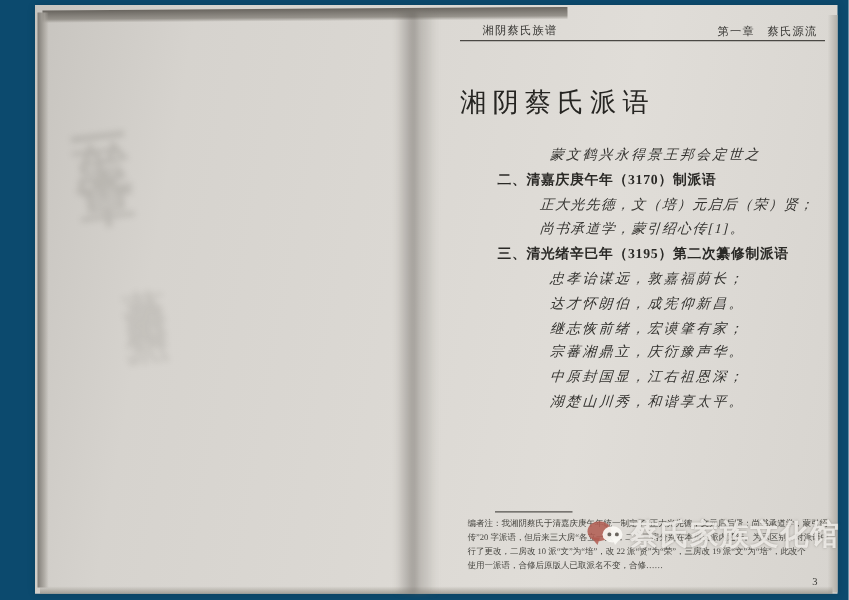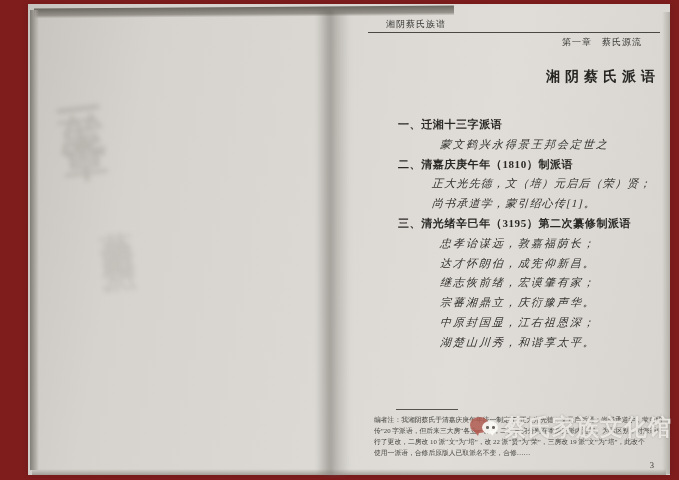--- a/index.html
+++ b/index.html
@@ -1,16 +1,16 @@
 <!DOCTYPE html>
 <html><head>
 <meta charset="utf-8">
 <style>
   html,body{margin:0;padding:0;background:#fff;}
-  .stage{position:relative;width:679px;height:480px;background:#7f1d1d;overflow:hidden;
+  .stage{position:relative;width:679px;height:480px;background:#0c4a6e;overflow:hidden;
          font-family:"Liberation Serif","DejaVu Serif",serif;}
   
   .photo{position:absolute;left:28px;top:4px;width:642px;height:471px;
          background:linear-gradient(100deg,#c7c4bf 0%,#d6d3ce 18%,#dbd8d3 45%,#e0ddd8 68%,#d7d4cf 100%);
          box-shadow:0 0 6px rgba(0,0,0,.15);}
   .edge-top{position:absolute;left:6px;top:3px;width:420px;height:10px;
             background:linear-gradient(180deg,#57534d 0%,#8a867f 70%,transparent 100%);
             transform:rotate(-.4deg);opacity:.85;}
   .edge-left{position:absolute;left:2px;top:6px;width:9px;height:460px;
              background:linear-gradient(90deg,#6e6a64,#a7a39c 60%,transparent);opacity:.8;}
@@ -25,24 +25,24 @@
   
   .ghost{position:absolute;color:#5f5c55;writing-mode:vertical-rl;
          transform:scaleX(-1) rotate(7deg);filter:blur(2.6px);opacity:.20;
          font-weight:bold;pointer-events:none;}
   .ghost1{left:30px;top:72px;font-size:46px;letter-spacing:10px;height:250px;}
   .ghost2{left:70px;top:200px;font-size:34px;letter-spacing:8px;height:170px;opacity:.15;}
   
   .rpage{position:absolute;left:340px;top:6px;width:296px;height:465px;color:#2f2e2c;}
   .hdr{position:absolute;top:8px;left:0;width:292px;font-size:9px;color:#3a3936;letter-spacing:1px;}
   .hdr-left{position:absolute;left:18px;top:0;white-space:nowrap;}
-  .hdr-right{position:absolute;right:18px;top:1px;white-space:nowrap;margin-top:17px;}
+  .hdr-right{position:absolute;right:6px;top:1px;white-space:nowrap;}
   .hdr-rule{position:absolute;top:22px;left:0;width:292px;height:1px;background:#4a4844;}
-  .title{position:absolute;top:58px;left:0;width:292px;text-align:right;
-         font-size:14px;font-weight:bold;letter-spacing:5px;color:#262522;}
+  .title{position:absolute;top:58px;left:0;width:292px;text-align:left;
+         font-size:21px;font-weight:normal;letter-spacing:5px;color:#262522;}
   .textcol{position:absolute;top:105px;left:0;width:292px;font-size:11px;line-height:19.8px;}
   .h-line{font-weight:bold;letter-spacing:.6px;padding-left:30px;white-space:nowrap;color:#2a2926;}
   .q-line{font-style:italic;letter-spacing:2px;padding-left:72px;white-space:nowrap;color:#33322f;
           transform:skewX(-4deg);transform-origin:left;}
   .q-wide{letter-spacing:1.2px;padding-left:64px;}
   .fn-rule{position:absolute;top:399px;left:28px;width:62px;height:1px;background:#55534f;}
   .footnote{position:absolute;top:404px;left:6px;width:288px;font-size:6.8px;line-height:11px;
             color:#45443f;text-align:justify;letter-spacing:0;}
   .footnote div{white-space:nowrap;overflow:hidden;}
   .pagenum{position:absolute;top:450px;right:10px;font-size:8.5px;color:#3a3936;}
@@ -82,24 +82,23 @@
     <div class="rpage">
       <div class="hdr">
         <span class="hdr-left">湘阴蔡氏族谱</span>
         <span class="hdr-right">第一章　蔡氏源流</span>
       </div>
       <div class="hdr-rule"></div>
 
       <div class="title">湘阴蔡氏派语</div>
 
       <div class="textcol">
-        <div class="h-line">一、迁湘十三字派语</div>
         <div class="q-line">蒙文鹤兴永得景王邦会定世之</div>
 
-        <div class="h-line">二、清嘉庆庚午年（1810）制派语</div>
+        <div class="h-line">二、清嘉庆庚午年（3170）制派语</div>
         <div class="q-line q-wide">正大光先德，文（培）元启后（荣）贤；</div>
         <div class="q-line q-wide">尚书承道学，蒙引绍心传[1]。</div>
 
         <div class="h-line">三、清光绪辛巳年（3195）第二次纂修制派语</div>
         <div class="q-line">忠孝诒谋远，敦嘉福荫长；</div>
         <div class="q-line">达才怀朗伯，成宪仰新昌。</div>
 
         <div class="q-line">继志恢前绪，宏谟肇有家；</div>
         <div class="q-line">宗蕃湘鼎立，庆衍豫声华。</div>
 

